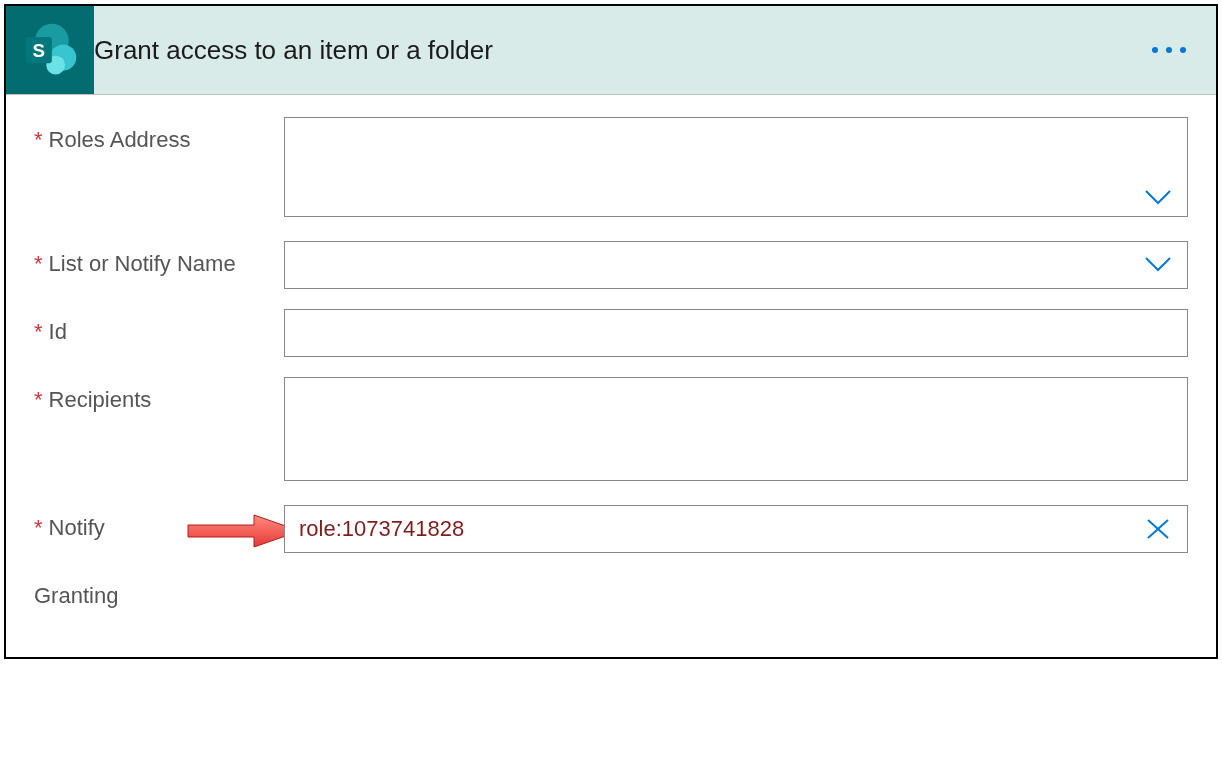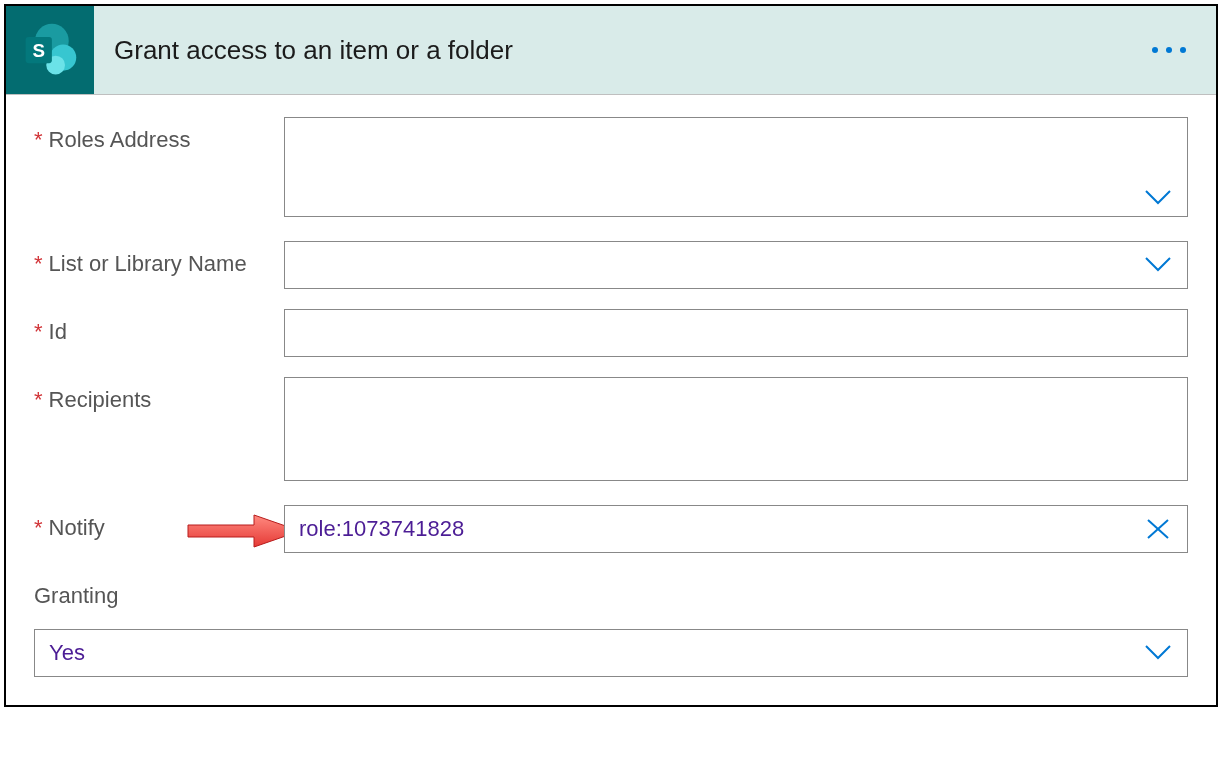--- a/index.html
+++ b/index.html
@@ -26,21 +26,20 @@
     background: #036c70;
     display: flex;
     align-items: center;
     justify-content: center;
     position: relative;
   }
   .brand-tile svg { width: 60px; height: 60px; }
   .header-title {
     font-size: 26px;
     color: #1b1b1b;
-    margin-left: 20px;
     font-weight: 400;
   }
   .header-menu {
     position: absolute;
     right: 30px;
     top: 50%;
     transform: translateY(-50%);
     display: flex;
     gap: 8px;
     cursor: pointer;
@@ -76,21 +75,21 @@
   .field {
     flex: 1;
     position: relative;
   }
   .input-box {
     width: 100%;
     min-height: 48px;
     border: 1px solid #888;
     background: #fff;
     font-size: 22px;
-    color: #4c1d95;
+    color: #7f1d1d;
     padding: 10px 60px 10px 14px;
     outline: none;
     font-family: inherit;
   }
   .tall { height: 100px; resize: none; }
   .taller { height: 104px; resize: none; }
   .chev, .xicon {
     position: absolute;
     right: 16px;
     bottom: 12px;
@@ -142,21 +141,21 @@
         <textarea class="input-box tall" style=""></textarea>
         <svg class="chev" viewBox="0 0 28 22">
             <polyline points="2,4 14,16 26,4" fill="none" stroke="#0078d4" stroke-width="2"></polyline>
           </svg>
       </div>
     </div>
 
     <div class="row">
       <div class="label">
         <span class="req">*</span>
-        <span>List or Library Name</span>
+        <span>List or Notify Name</span>
       </div>
       <div class="field">
         <input class="input-box" value="" style="">
         <svg class="chev chev-mid" viewBox="0 0 28 22">
             <polyline points="2,4 14,16 26,4" fill="none" stroke="#0078d4" stroke-width="2"></polyline>
           </svg>
       </div>
     </div>
 
     <div class="row">
@@ -202,22 +201,16 @@
       </div>
     </div>
 
     <div class="row">
       <div class="label">
         <span>Granting</span>
       </div>
     </div>
 
     <div class="row">
-      <div class="field">
-        <input class="input-box" value="Yes" style="">
-        <svg class="chev chev-mid" viewBox="0 0 28 22">
-            <polyline points="2,4 14,16 26,4" fill="none" stroke="#0078d4" stroke-width="2"></polyline>
-          </svg>
-      </div>
     </div>
 
   </div>
 </div>
 
 </body></html>

